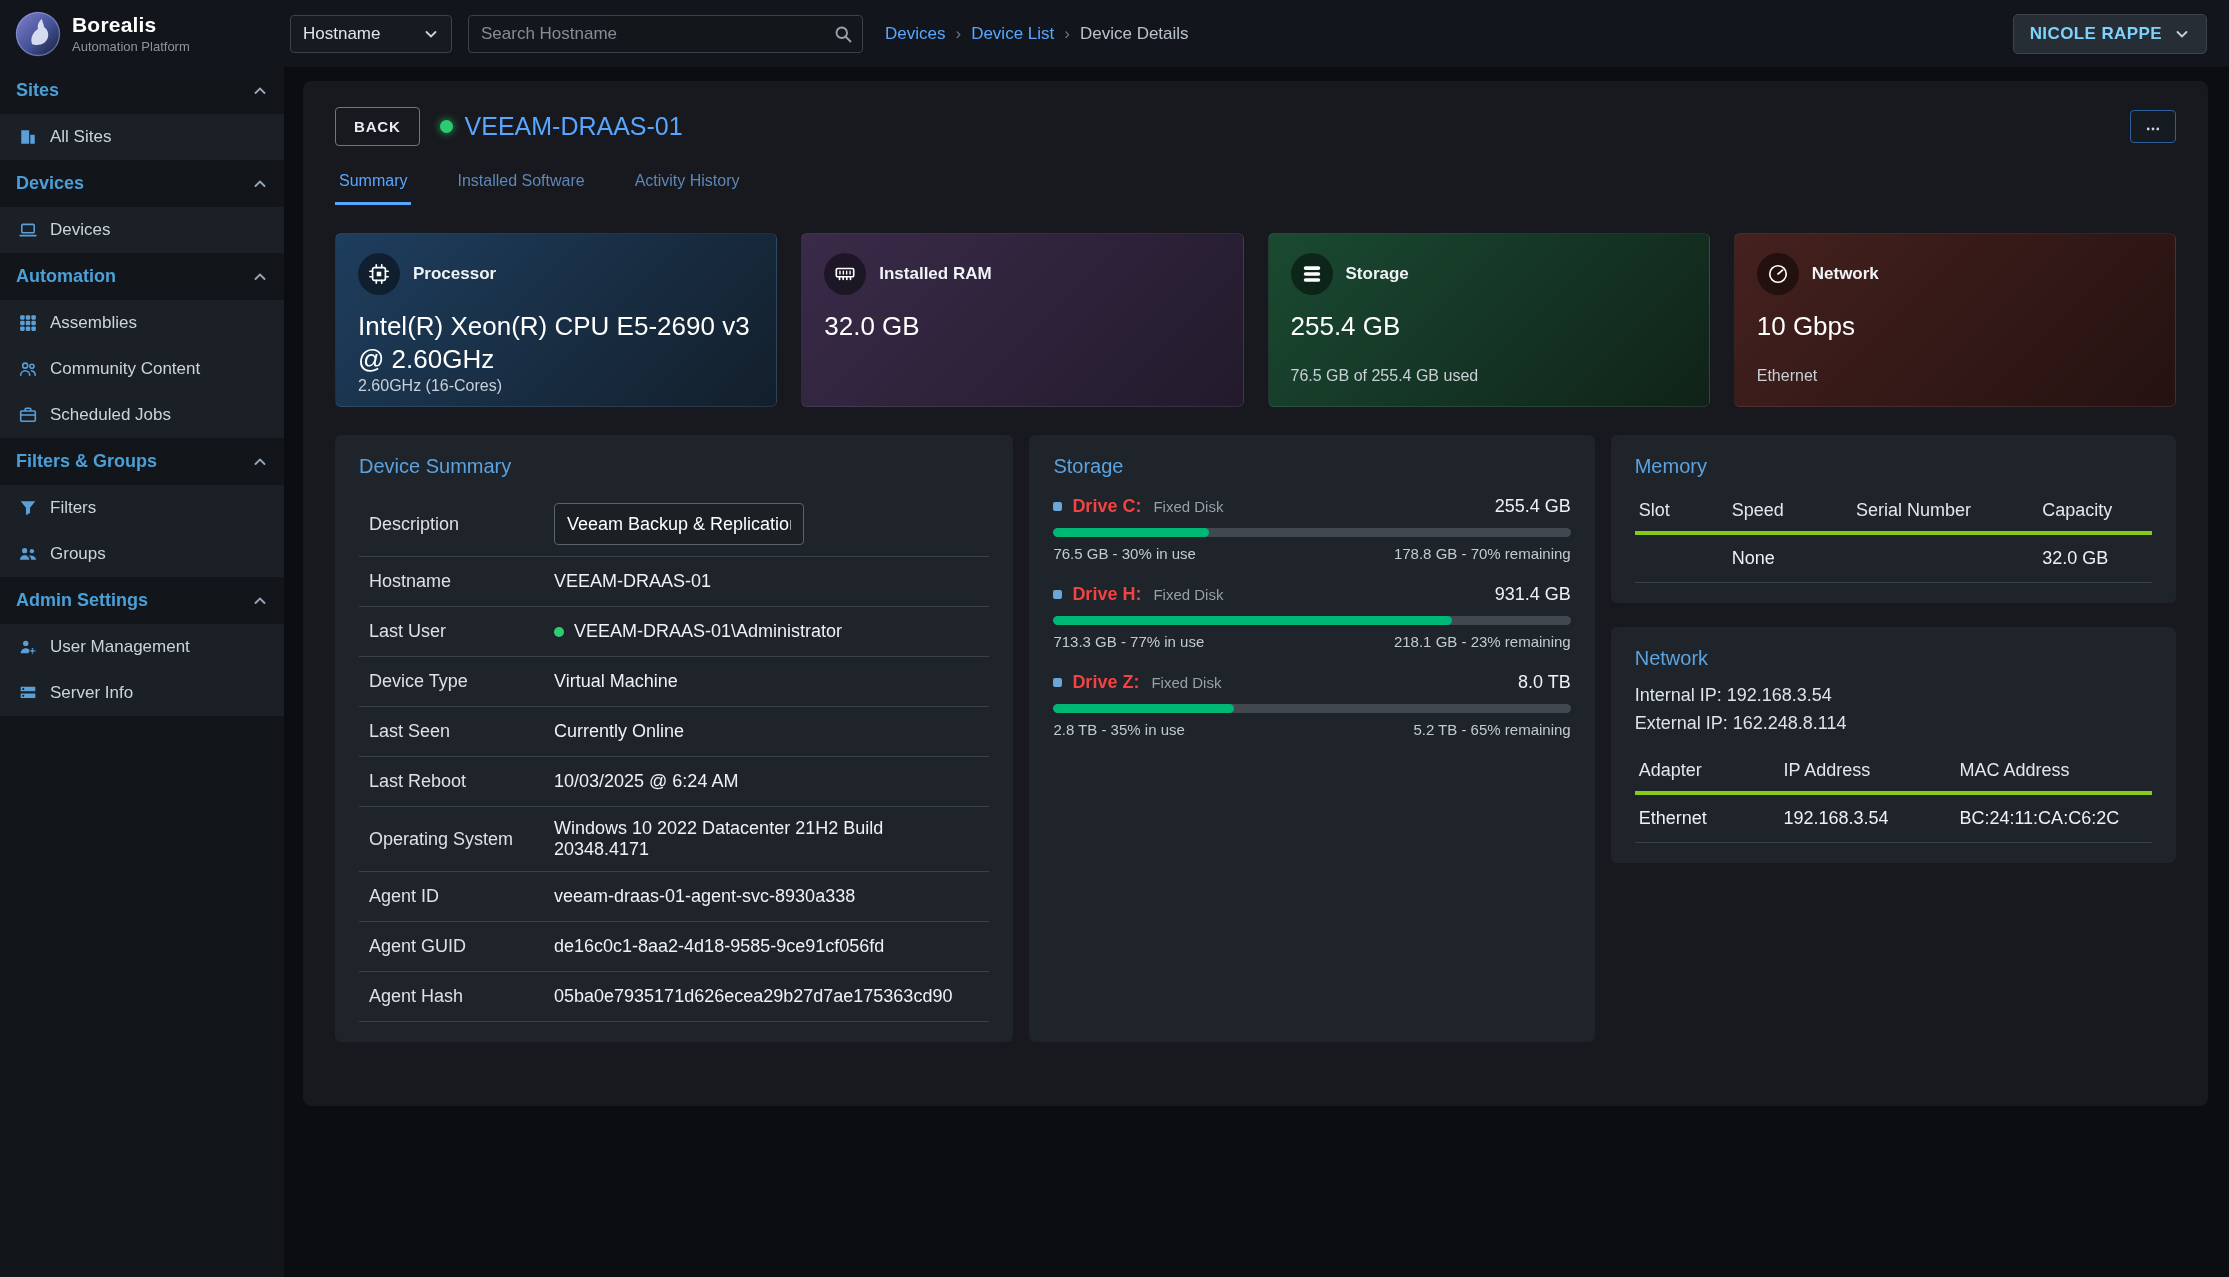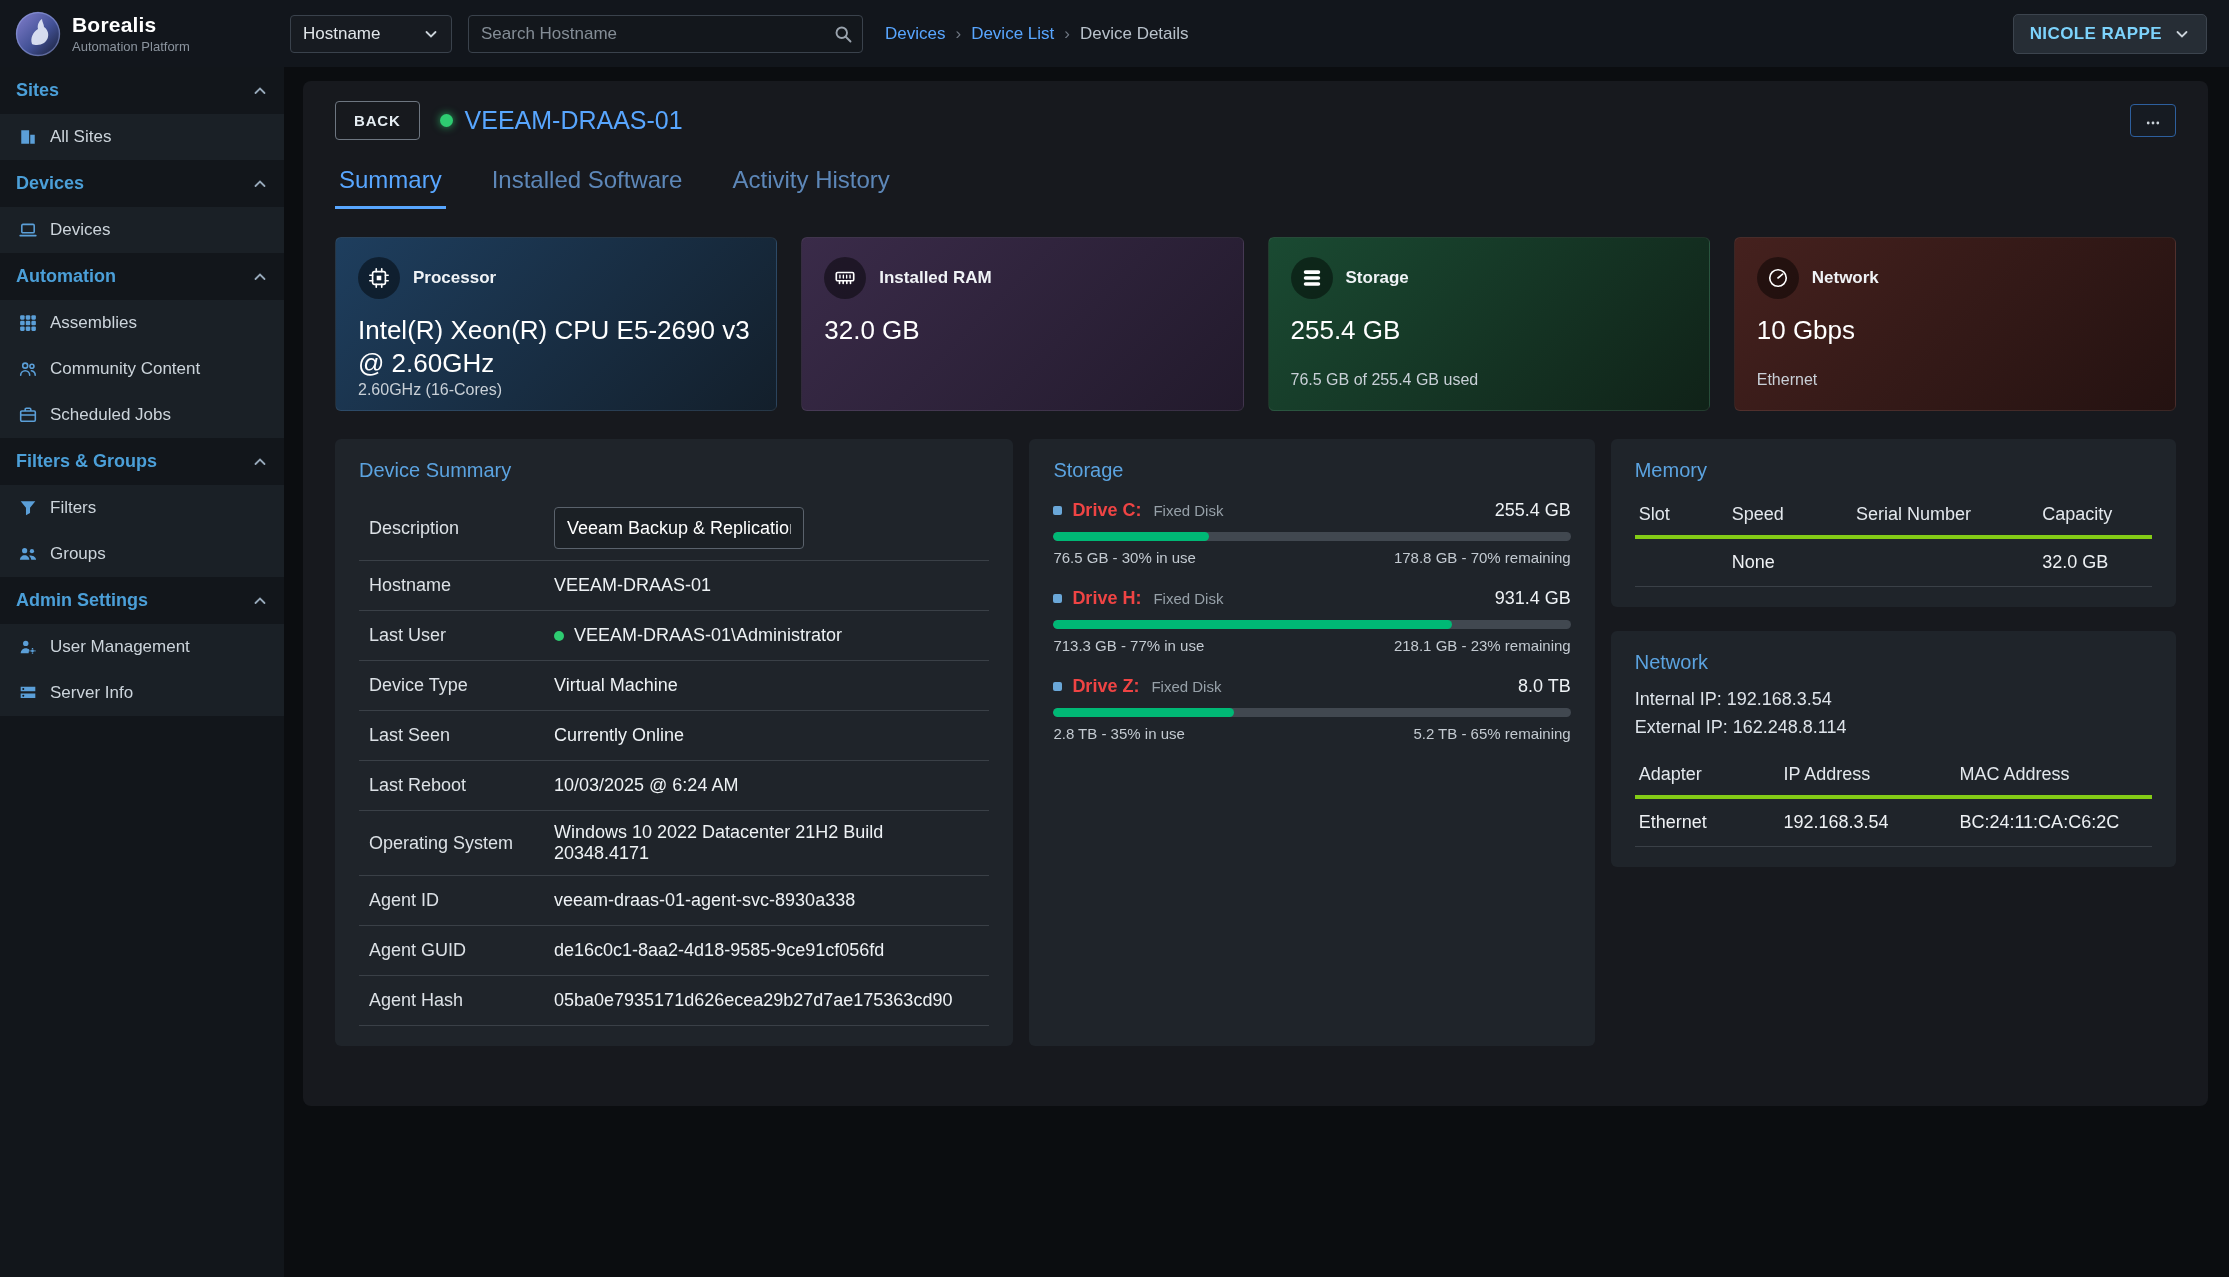--- a/index.html
+++ b/index.html
@@ -63,21 +63,21 @@
     display: flex; align-items: center; gap: 13px;
     padding: 13px 16px 13px 19px; background: #1a2026;
     font-size: 17px; color: #ccd4db; cursor: pointer;
   }
   .nav-icon { width: 18px; height: 18px; display: inline-flex; color: #5b9fd8; flex: 0 0 18px; }
   .nav-icon svg, .nav-chevron svg, .chev svg, .search-ico svg { width: 100%; height: 100%; }
 
   .content { flex: 1; background: #0b0d10; padding: 14px 21px 0 19px; }
   .panel {
     background: #17191e; border-radius: 8px; height: 1025px;
-    padding: 20px 32px;
+    padding: 26px 32px;
   }
 
   
   .panel-header { display: flex; align-items: center; }
   .back-btn {
     padding: 10px 18px; background: transparent; border: 1px solid #6e7681; border-radius: 4px;
     color: #e6edf3; font-size: 15px; font-weight: 700; letter-spacing: .8px;
     font-family: "Liberation Sans", sans-serif; cursor: pointer;
   }
   .online-dot {
@@ -86,21 +86,21 @@
   }
   .device-title { margin-left: 12px; font-size: 25px; font-weight: 400; color: #58a6ff; }
   .menu-btn {
     width: 46px; height: 33px; display: flex; align-items: center; justify-content: center;
     background: #161b22; border: 1px solid #2d5f9e; border-radius: 4px; color: #58a6ff; cursor: pointer;
   }
   .menu-btn svg { width: 20px; height: 20px; }
 
   
   .tabs { display: flex; margin-top: 14px; }
-  .tab { padding: 12px 4px; margin-right: 42px; font-size: 24px; color: #5d87b8; cursor: pointer; }
+  .tab { padding: 12px 4px; margin-right: 42px; font-size: 16px; color: #5d87b8; cursor: pointer; }
   .tab.active { color: #58a6ff; border-bottom: 3px solid #58a6ff; }
 
   
   .stat-cards { display: grid; grid-template-columns: repeat(4, 1fr); gap: 24px; margin-top: 28px; }
   .stat-card {
     height: 174px; border-radius: 6px; padding: 19px 22px;
     border: 1px solid rgba(255,255,255,.07);
     display: flex; flex-direction: column;
   }
   .stat-head { display: flex; align-items: center; }

